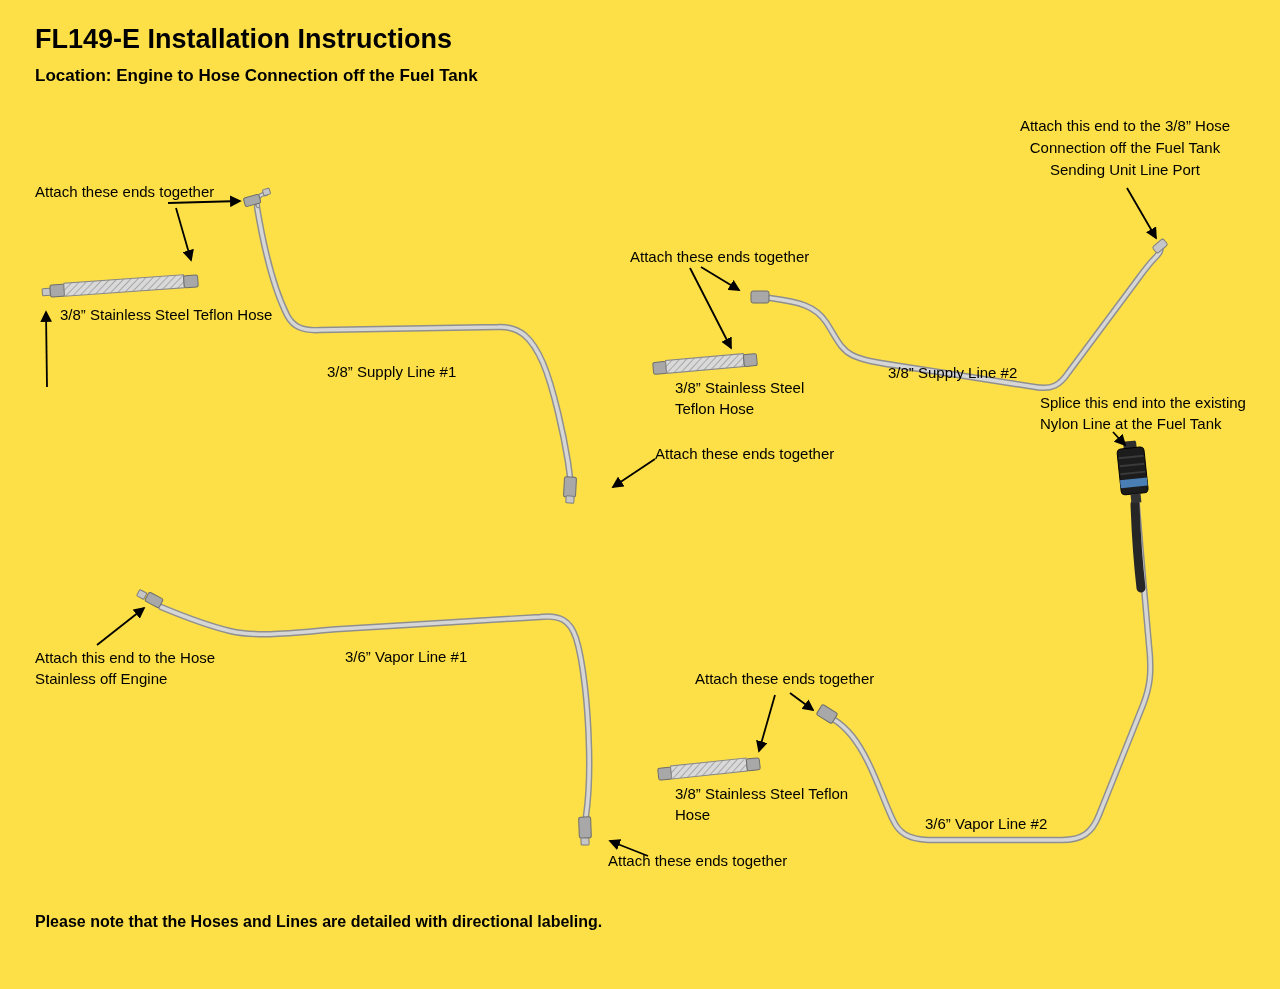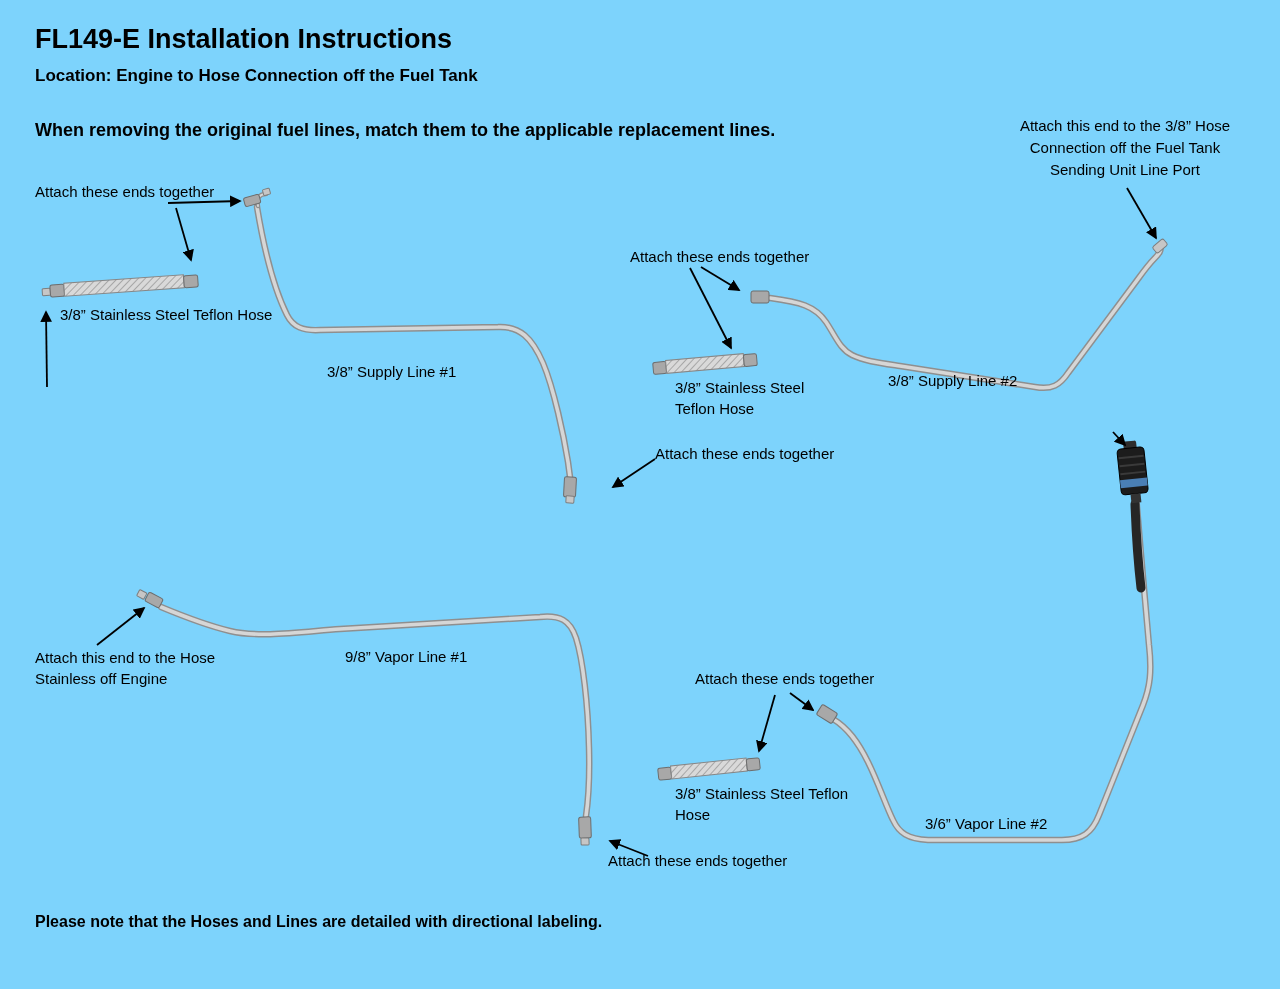--- a/index.html
+++ b/index.html
@@ -1,20 +1,20 @@
 <!DOCTYPE html>
 <html><head>
 <meta charset="utf-8">
 <style>
   html,body{margin:0;padding:0;background:#ffffff;}
   .page{
     position:relative;
     width:1280px;
     height:989px;
-    background:#7dd3fc;
+    background:#fde047;
     font-family:"Liberation Sans", sans-serif;
     color:#000;
     overflow:hidden;
   }
   .abs{position:absolute;}
   .title{font-size:27px;font-weight:700;}
   .subtitle{font-size:17px;font-weight:700;}
   .instruction{font-size:18px;font-weight:700;}
   .ann{font-size:15px;line-height:21px;color:#000;}
   .ann.center{text-align:center;line-height:22px;}
@@ -120,43 +120,43 @@
       <path class="arrow" marker-end="url(#arrowhead)" d="M1113,432 L1125,445"></path>
       <path class="arrow" marker-end="url(#arrowhead)" d="M97,645 L144,608"></path>
       <path class="arrow" marker-end="url(#arrowhead)" d="M790,693 L813,710"></path>
       <path class="arrow" marker-end="url(#arrowhead)" d="M775,695 L759,751"></path>
       <path class="arrow" marker-end="url(#arrowhead)" d="M648,856 L610,841"></path>
     </g>
   </svg>
 
   <div class="abs title" style="left:35px;top:24px;">FL149-E Installation Instructions</div>
   <div class="abs subtitle" style="left:35px;top:66px;">Location: Engine to Hose Connection off the Fuel Tank</div>
-  <div class="abs instruction" style="left:35px;top:120px;">When removing the original fuel lines, match them to the applicable replacement lines.</div>
 
   <div class="abs ann" style="left:35px;top:181px;">Attach these ends together</div>
 
   <div class="abs ann" style="left:60px;top:304px;">3/8” Stainless Steel Teflon Hose</div>
 
 
   <div class="abs ann" style="left:327px;top:361px;">3/8” Supply Line #1</div>
 
   <div class="abs ann" style="left:630px;top:246px;">Attach these ends together</div>
 
   <div class="abs ann" style="left:675px;top:377px;width:150px;">3/8” Stainless Steel Teflon Hose</div>
 
   <div class="abs ann" style="left:655px;top:443px;">Attach these ends together</div>
 
-  <div class="abs ann" style="left:888px;top:370px;text-align:right;">3/8” Supply Line #2</div>
+  <div class="abs ann" style="left:888px;top:362px;text-align:right;">3/8” Supply Line #2</div>
 
   <div class="abs ann center" style="left:1012px;top:115px;width:226px;">Attach this end to the 3/8” Hose Connection off the Fuel Tank Sending Unit Line Port</div>
 
+  <div class="abs ann" style="left:1040px;top:392px;width:238px;">Splice this end into the existing Nylon Line at the Fuel Tank</div>
 
   <div class="abs ann" style="left:35px;top:647px;width:182px;">Attach this end to the Hose Stainless off Engine</div>
 
-  <div class="abs ann" style="left:345px;top:646px;">9/8” Vapor Line #1</div>
+  <div class="abs ann" style="left:345px;top:646px;">3/6” Vapor Line #1</div>
 
   <div class="abs ann" style="left:695px;top:668px;">Attach these ends together</div>
 
   <div class="abs ann" style="left:675px;top:783px;width:200px;">3/8” Stainless Steel Teflon Hose</div>
 
   <div class="abs ann" style="left:925px;top:813px;">3/6” Vapor Line #2</div>
 
   <div class="abs ann" style="left:608px;top:850px;">Attach these ends together</div>
 
   <div class="abs footer-note" style="left:35px;top:898px;margin-top:9px;">

